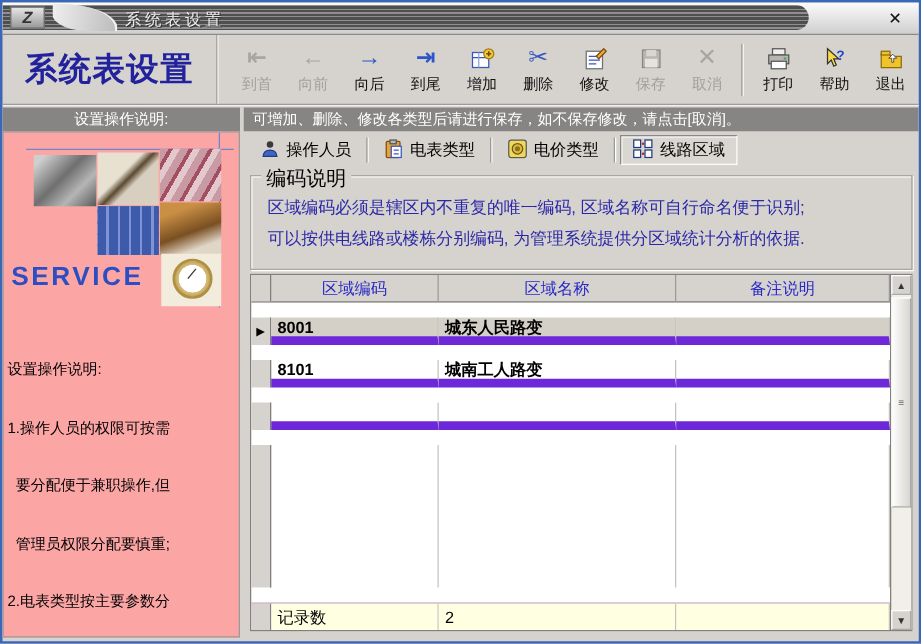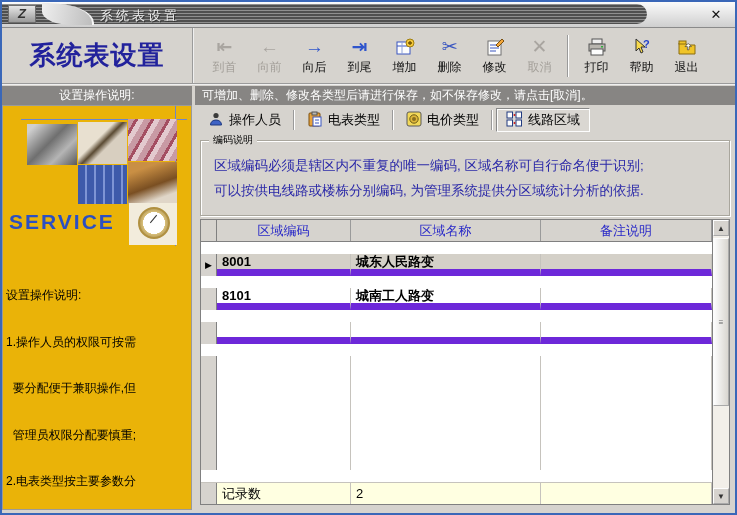--- a/index.html
+++ b/index.html
@@ -25,38 +25,38 @@
   .tbtn.off{color:#A39F99;}
   .tbtn.off .ticon,.tbtn.off .ticon.arrow{color:#A9A5A0;}
   .tsep{width:2px;height:42px;border-left:1px solid #9a9a9a;border-right:1px solid #ffffff;margin:0 5px;}
 
   
   .sechdr{position:absolute;top:84px;height:19px;background:#878583;color:#fff;font-size:12px;display:flex;align-items:center;}
   .sechdr.left{left:0;width:190px;justify-content:center;}
   .sechdr.right{left:193px;right:0;padding-left:7px;}
 
   
-  .sidebar{position:absolute;top:103px;left:0;width:190px;bottom:3px;background:#eab308;border:1px solid #9a9a9a;overflow:hidden;}
+  .sidebar{position:absolute;top:103px;left:0;width:190px;bottom:3px;background:#fca5a5;border:1px solid #9a9a9a;overflow:hidden;}
   .collage{position:relative;height:148px;}
   .tile{position:absolute;}
   .cropline{position:absolute;background:#6d86c9;}
   .service{position:absolute;left:6px;top:104px;font-size:21px;font-weight:bold;color:#2B4FC2;letter-spacing:2px;}
   .watchface{position:absolute;left:9px;top:4px;width:32px;height:32px;border-radius:50%;background:radial-gradient(#ffffff 55%,#d9c07a 56%,#8a6d2f);border:2px solid #b09040;}
   .watchhand{position:absolute;left:24px;top:11px;width:1px;height:10px;background:#333;transform:rotate(40deg);}
   .instructions{padding:3px 1px 0 3px;font-size:12px;line-height:15.5px;color:#000;white-space:pre;}
 
   
   .tabbar{position:absolute;top:104px;left:193px;right:14px;height:28px;display:flex;align-items:center;padding-left:4px;}
   .tab{height:24px;display:flex;align-items:center;gap:5px;padding:0 9px;font-size:13px;color:#000;cursor:default;}
   .tab.active{border:1px solid #888;border-bottom-color:#fdfdfd;border-right-color:#fdfdfd;background:#DAD7D2;box-shadow:inset 1px 1px 0 #fdfdfd;}
   .tabsep{width:2px;height:20px;border-left:1px solid #9a9a9a;border-right:1px solid #fff;margin:0 3px;}
 
   
   .groupbox{position:absolute;top:138px;left:198px;width:530px;height:76px;border:1px solid #A9A69D;box-shadow:1px 1px 0 #fff, inset 1px 1px 0 #fff;}
-  .gb-legend{position:absolute;top:-8px;left:8px;background:#D6D3CE;padding:0 4px;font-size:10px;color:#000;}
+  .gb-legend{position:absolute;top:-8px;left:8px;background:#D6D3CE;padding:0 4px;font-size:16px;color:#000;}
   .gb-lines{padding:12px 4px 0 13px;font-size:13.5px;color:#2A28A8;line-height:25px;}
 
   
   .grid{position:absolute;top:217px;left:198px;width:530px;height:286px;border:1px solid #808080;background:#fff;display:flex;}
   .gridmain{flex:1;display:flex;flex-direction:column;min-width:0;gap:12px;}
   .grow{display:flex;height:22px;flex:none;}
   .grow.fill{flex:1;height:auto;}
   .gcell{border-right:1px solid #C6C3BD;padding:0 5px;font-size:13px;display:flex;align-items:center;overflow:hidden;white-space:nowrap;}
   .gsel{width:16px;flex:none;background:#D6D3CE;border-right:1px solid #808080;display:flex;align-items:center;justify-content:center;font-size:9px;color:#000;}
   .gc1{width:134px;flex:none;}
@@ -131,20 +131,30 @@
               <rect x="3" y="4" width="13" height="14" fill="#fdfdfd" stroke="#707070"></rect>
               <line x1="5" y1="8" x2="14" y2="8" stroke="#3a56c0"></line>
               <line x1="5" y1="11" x2="14" y2="11" stroke="#3a56c0"></line>
               <line x1="5" y1="14" x2="11" y2="14" stroke="#3a56c0"></line>
               <path d="M11 8l6-6 2 2-6 6z" fill="#f4a73a" stroke="#7a4f10"></path>
             </svg>
         </span>
         <span>修改</span>
       </div>
       <div class="tbtn off">
+        <span class="ticon">
+          <svg width="20" height="20" viewBox="0 0 20 20">
+              <rect x="3" y="3" width="14" height="14" fill="#b9b6b0" stroke="#8a8782"></rect>
+              <rect x="6" y="3" width="8" height="5" fill="#d9d6d0"></rect>
+              <rect x="5" y="10" width="10" height="7" fill="#e6e3dd"></rect>
+            </svg>
+        </span>
+        <span>保存</span>
+      </div>
+      <div class="tbtn off">
         <span class="ticon">✕</span>
         <span>取消</span>
       </div>
       <div class="tsep"></div>
       <div class="tbtn">
         <span class="ticon">
           <svg width="20" height="20" viewBox="0 0 20 20">
               <rect x="5" y="2" width="10" height="5" fill="#efefef" stroke="#555"></rect>
               <rect x="2" y="7" width="16" height="7" fill="#b9b6b0" stroke="#555"></rect>
               <rect x="4" y="12" width="12" height="6" fill="#fdfdfd" stroke="#555"></rect>

